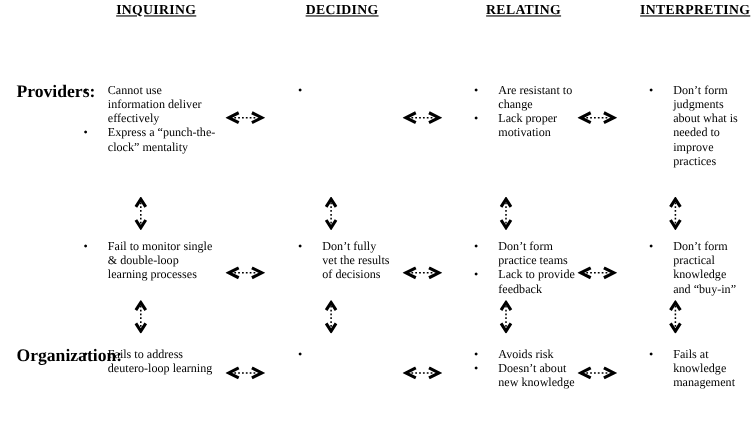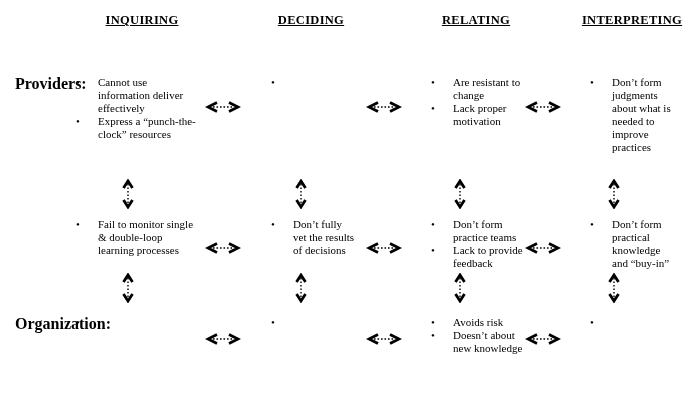--- a/index.html
+++ b/index.html
@@ -1,21 +1,21 @@
 <!DOCTYPE html>
 <html><head>
 <meta charset="utf-8">
 <style>
   html, body { margin:0; padding:0; background:#ffffff; }
   .canvas {
     position:relative; width:685px; height:404px; background:#ffffff;
     font-family:"Liberation Serif", serif; color:#000000; overflow:hidden;
   }
   .hdr {
-    position:absolute; top:13px; transform:translateX(-50%);
+    position:absolute; top:2px; transform:translateX(-50%);
     font-weight:bold; font-size:12.5px; letter-spacing:0.3px;
     text-decoration:underline; white-space:nowrap;
   }
   .rowlabel {
     position:absolute; left:15px; width:84px;
     font-weight:bold; font-size:16px; line-height:13.5px;
   }
   .cell { position:absolute; font-size:11px; line-height:13px; }
   .bullet { display:flex; align-items:flex-start; }
   .dot { flex:0 0 22px; width:22px; padding-left:3px; font-size:11px; }
@@ -53,21 +53,21 @@
   <div class="rowlabel" style="top:77px">Providers:</div>
   <div class="rowlabel" style="top:317px">Organization:</div>
 
   <div class="cell" style="left:73px;top:76px;width:125px">
     <div class="bullet">
         <span class="dot">•</span>
         <span class="btext">Cannot use information deliver effectively</span>
       </div>
     <div class="bullet">
         <span class="dot">•</span>
-        <span class="btext">Express a “punch-the-clock” resources</span>
+        <span class="btext">Express a “punch-the-clock” mentality</span>
       </div>
   </div>
   <div class="cell" style="left:268px;top:76px;width:90px">
     <div class="bullet">
         <span class="dot">•</span>
       </div>
   </div>
   <div class="cell" style="left:428px;top:76px;width:95px">
     <div class="bullet">
         <span class="dot">•</span>
@@ -110,40 +110,42 @@
   <div class="cell" style="left:587px;top:218px;width:85px">
     <div class="bullet">
         <span class="dot">•</span>
         <span class="btext">Don’t form practical knowledge and “buy-in”</span>
       </div>
   </div>
 
   <div class="cell" style="left:73px;top:316px;width:125px">
     <div class="bullet">
         <span class="dot">•</span>
+        <span class="btext">Fails to address deutero-loop learning</span>
       </div>
   </div>
   <div class="cell" style="left:268px;top:316px;width:90px">
     <div class="bullet">
         <span class="dot">•</span>
       </div>
   </div>
   <div class="cell" style="left:428px;top:316px;width:95px">
     <div class="bullet">
         <span class="dot">•</span>
         <span class="btext">Avoids risk</span>
       </div>
     <div class="bullet">
         <span class="dot">•</span>
         <span class="btext">Doesn’t about new knowledge</span>
       </div>
   </div>
   <div class="cell" style="left:587px;top:316px;width:85px">
     <div class="bullet">
         <span class="dot">•</span>
+        <span class="btext">Fails at knowledge management</span>
       </div>
   </div>
 
   <svg class="harrow" style="left:205px;top:101px" width="36" height="12" viewBox="0 0 36 12">
       <use href="#h-arrow"></use>
     </svg>
   <svg class="harrow" style="left:366px;top:101px" width="36" height="12" viewBox="0 0 36 12">
       <use href="#h-arrow"></use>
     </svg>
   <svg class="harrow" style="left:525px;top:101px" width="36" height="12" viewBox="0 0 36 12">

